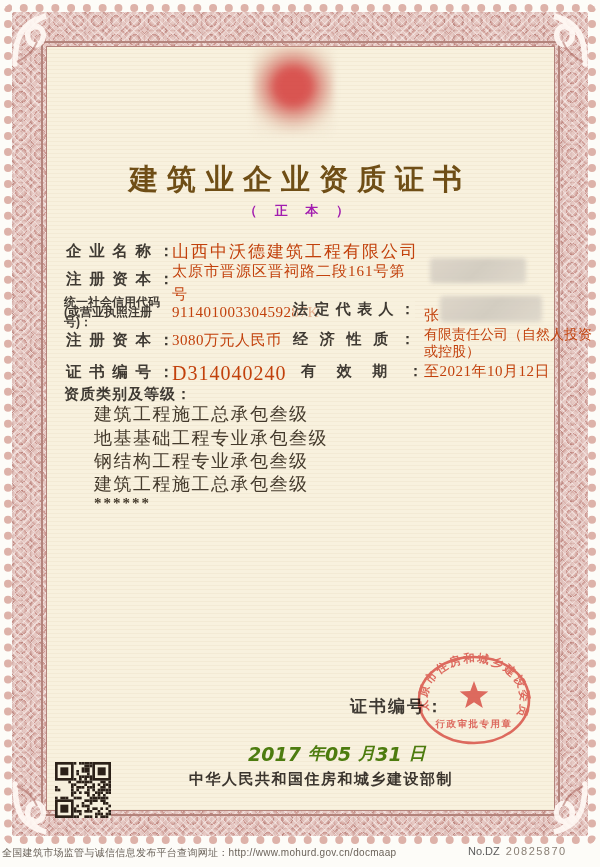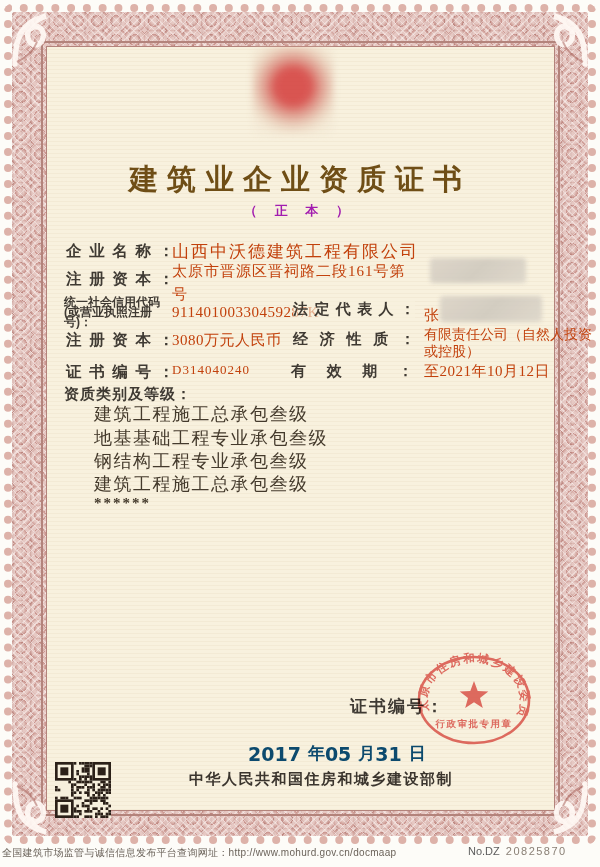--- a/index.html
+++ b/index.html
@@ -41,21 +41,21 @@
   .blur-box{background:linear-gradient(135deg,#dad3c7 0%,#cfc9be 50%,#dcd6ca 100%);
        filter:blur(2px);border-radius:4px;opacity:.9;}
   .seal-blur{background:radial-gradient(circle at 50% 45%,
         rgba(213,68,66,.9) 0 26%, rgba(209,110,99,.62) 44%,
         rgba(219,173,152,.4) 62%, rgba(235,217,196,.28) 76%, rgba(244,236,222,.12) 100%);
         filter:blur(3px);border-radius:8px;}
   .q-item{font-family:"Liberation Serif","DejaVu Serif",serif;font-size:18px;
         letter-spacing:1.5px;color:#443a2c;}
   .issuer-lbl{font-weight:bold;font-size:17px;letter-spacing:2px;color:#3f3a33;}
   .seal{mix-blend-mode:multiply;opacity:.88;}
-  .date-row{display:flex;align-items:center;color:#0c4a6e;font-weight:bold;}
+  .date-row{display:flex;align-items:center;color:#4d7c0f;font-weight:bold;font-style:italic;}
   .date-num{font-size:19px;font-family:"DejaVu Sans",sans-serif;}
   .date-unit{font-size:17px;margin-left:7px;}
   .gap{}
   .made-by{left:161px;top:770px;width:320px;text-align:center;font-weight:bold;
         font-size:15px;letter-spacing:1.5px;color:#3b352e;}
   .footer-url{left:2px;top:846px;font-size:10px;color:#6b635a;letter-spacing:.3px;}
   .serial{left:468px;top:845px;font-size:11px;color:#5c5c5c;}
   .serial .num{color:#8a8076;letter-spacing:1.5px;margin-left:6px;}
 </style>
 </head>
@@ -127,22 +127,22 @@
     </div>
     <div class="abs val" style="left:172px;top:331px;font-size:15px;letter-spacing:.5px;">3080万元人民币</div>
     <div class="abs" style="left:293px;top:330px;">
       <span class="lbl" style="width:122px;font-size:15px;">经济性质：</span>
     </div>
     <div class="abs val" style="left:424px;top:326px;width:180px;font-size:14px;line-height:17px;word-break:break-all;">有限责任公司（自然人投资或控股）</div>
 
     <div class="abs" style="left:66px;top:362px;">
       <span class="lbl">证书编号：</span>
     </div>
-    <div class="abs val" style="left:172px;top:362px;font-size:13px;letter-spacing:1px;">D314040240</div>
-    <div class="abs" style="left:291px;top:362px;">
+    <div class="abs val" style="left:172px;top:362px;font-size:20px;letter-spacing:1px;">D314040240</div>
+    <div class="abs" style="left:301px;top:362px;">
       <span class="lbl" style="width:122px;font-size:15px;">有效期：</span>
     </div>
     <div class="abs val" style="left:424px;top:362px;font-size:15px;letter-spacing:.5px;">至2021年10月12日</div>
 
     <div class="abs q-item" style="left:94px;top:402px;">建筑工程施工总承包叁级</div>
     <div class="abs" style="left:64px;top:385px;font-weight:bold;font-size:15px;color:#3f3a33;letter-spacing:1px;">资质类别及等级：</div>
     <div class="abs q-item" style="left:94px;top:426px;">地基基础工程专业承包叁级</div>
     <div class="abs q-item" style="left:94px;top:449px;">钢结构工程专业承包叁级</div>
     <div class="abs q-item" style="left:94px;top:472px;">建筑工程施工总承包叁级</div>
     <div class="abs q-item" style="left:94px;top:495px;font-size:15px;font-weight:bold;letter-spacing:2px;">******</div>

